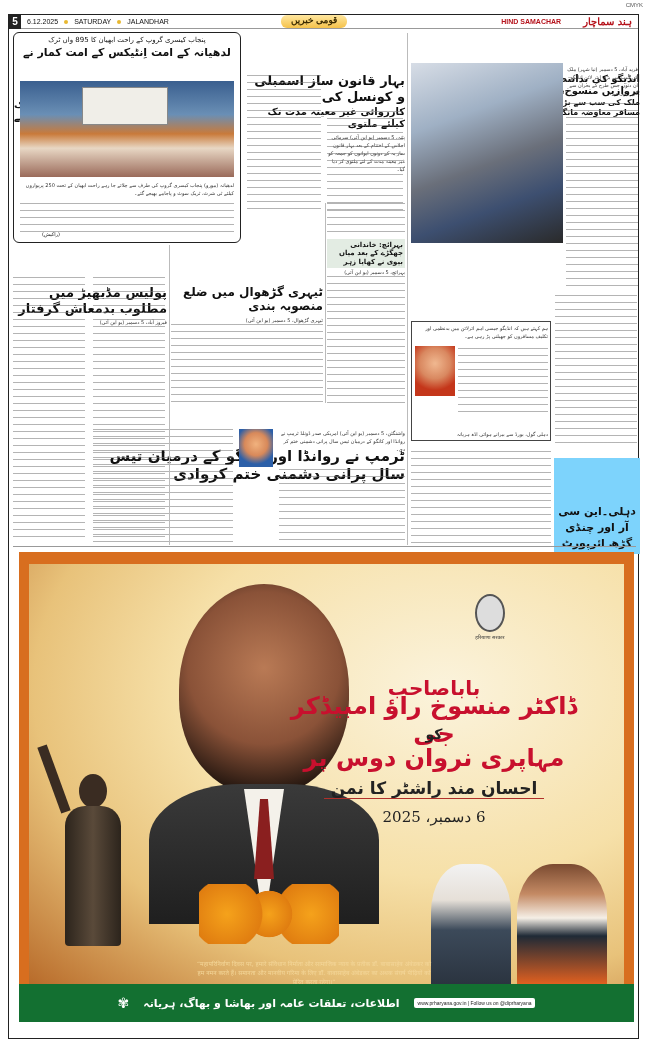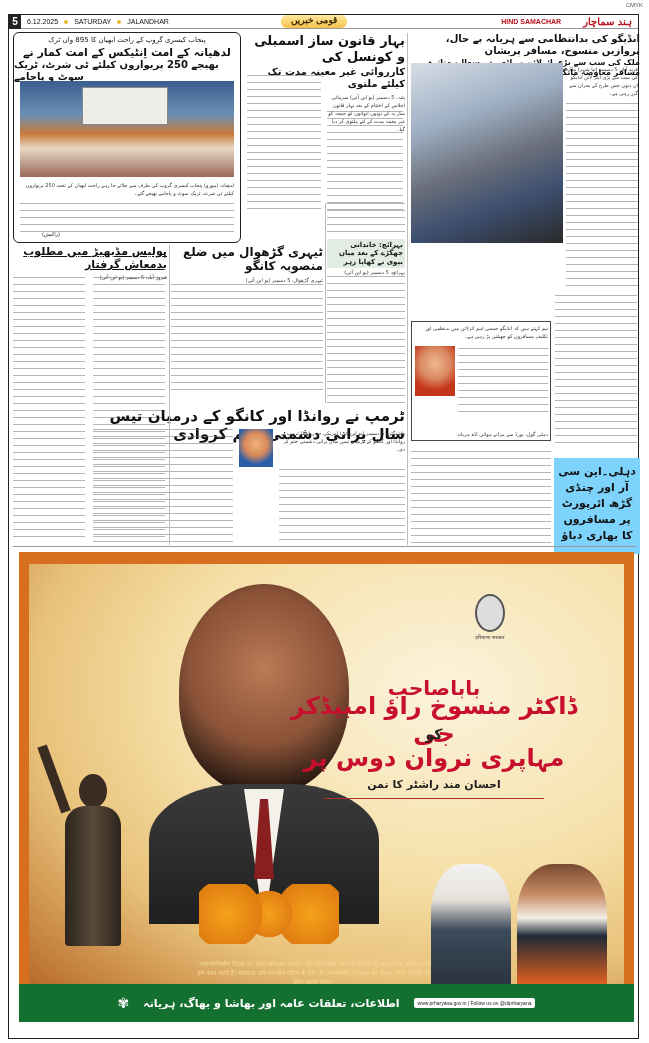--- a/index.html
+++ b/index.html
@@ -10,21 +10,21 @@
   .pageno { background: #222; color: #fff; font-weight: bold; font-size: 10px; width: 12px; height: 14px; display: flex; align-items: center; justify-content: center; }
   .mh-left { display: flex; gap: 6px; align-items: center; margin-left: 6px; }
   .dot { width: 4px; height: 4px; border-radius: 50%; background: #e8b830; display: inline-block; }
   .section-tag { position: absolute; left: 272px; top: 0px; background: linear-gradient(#ffe7a0, #f5c24a); border-radius: 6px; padding: 0 10px; height: 13px; font-size: 9px; font-weight: bold; color: #3a2a00; direction: rtl; }
   .mh-right { position: absolute; right: 6px; display: flex; gap: 6px; align-items: center; }
   .brand-en { color: #b5121b; font-weight: bold; font-size: 7px; }
   .brand-ur { color: #b5121b; font-weight: bold; font-size: 10px; direction: rtl; font-family: "DejaVu Serif", serif; margin-left: 16px; }
 
   .col { position: absolute; overflow: hidden; }
   .urdu { direction: rtl; text-align: right; font-family: "DejaVu Sans", sans-serif; }
-  .hl { font-weight: bold; line-height: 1.2; }
+  .hl { font-weight: bold; line-height: 1.2; margin-top: 40px; }
   .body-text { font-size: 5px; line-height: 8px; color: #333; }
   .lines { background: repeating-linear-gradient(to bottom, #777 0px, #777 1px, transparent 1px, transparent 7px); opacity: .55; }
   .photo { position: absolute; }
   .vrule { position: absolute; width: 1px; background: #bbb; }
   .hrule { position: absolute; height: 1px; background: #bbb; }
 
   .box-left { position: absolute; left: 4px; top: 17px; width: 228px; height: 211px; border: 1.5px solid #222; border-radius: 6px; }
   .side-box { position: absolute; left: 545px; top: 443px; width: 86px; height: 96px; background: #7dd3fc; }
 
   .ad { position: absolute; left: 10px; top: 537px; width: 615px; height: 470px; background: #d86e1f; }
@@ -89,27 +89,27 @@
   </div>
 
   <div class="col" style="left:318px;top:188px;width:78px;height:200px;">
     <div class="lines" style="width:78px;height:34px;"></div>
     <div class="urdu hl" style="font-size:7px;background:#e3ece3;padding:2px;margin-top:2px;">بہرائچ: خاندانی جھگڑے کے بعد میاں بیوی نے کھایا زہر</div>
     <div class="urdu body-text">بہرائچ، 5 دسمبر (یو این آئی)</div>
     <div class="lines" style="width:78px;height:140px;"></div>
   </div>
 
   <div class="col" style="left:162px;top:230px;width:152px;height:160px;">
-    <div class="urdu hl" style="font-size:12px;">ٹیہری گڑھوال میں ضلع منصوبہ کانگو</div>
+    <div class="urdu hl" style="font-size:12px;">ٹیہری گڑھوال میں ضلع منصوبہ بندی</div>
     <div class="urdu body-text" style="margin-top:2px;">ٹیہری گڑھوال، 5 دسمبر (یو این آئی)</div>
     <div class="lines" style="width:152px;height:110px;"></div>
   </div>
 
   <div class="col" style="left:4px;top:230px;width:154px;height:300px;">
-    <div class="urdu hl" style="font-size:11px;text-decoration:underline;">پولیس مڈبھیڑ میں مطلوب بدمعاش گرفتار</div>
+    <div class="urdu hl" style="font-size:13px;">پولیس مڈبھیڑ میں مطلوب بدمعاش گرفتار</div>
     <div class="urdu body-text" style="margin-top:2px;">فیروز آباد، 5 دسمبر (یو این آئی)</div>
     <div class="lines" style="position:absolute;left:0;top:32px;width:72px;height:265px;"></div>
     <div class="lines" style="position:absolute;left:80px;top:32px;width:72px;height:265px;"></div>
   </div>
 
   <div class="col" style="left:84px;top:392px;width:312px;height:140px;">
     <div class="urdu hl" style="font-size:15px;">ٹرمپ نے روانڈا اور کانگو کے درمیان تیس سال پرانی دشمنی ختم کروادی</div>
     <div class="photo" style="left:146px;top:22px;width:34px;height:38px;background:radial-gradient(circle at 50% 40%,#f1b27e 0%,#d8895a 40%,#2c5fa8 70%);"></div>
     <div class="urdu body-text" style="position:absolute;right:0;top:22px;width:126px;">واشنگٹن، 5 دسمبر (یو این آئی) امریکی صدر ڈونلڈ ٹرمپ نے روانڈا اور کانگو کے درمیان تیس سال پرانی دشمنی ختم کر دی۔</div>
     <div class="lines" style="position:absolute;left:0;top:22px;width:140px;height:115px;"></div>
@@ -150,22 +150,23 @@
       </div>
       <div style="position:absolute;left:170px;top:320px;width:140px;height:60px;background:radial-gradient(circle at 20% 50%,#f5a21b 0,#e07d10 30%,transparent 31%),radial-gradient(circle at 50% 50%,#f5a21b 0,#e07d10 30%,transparent 31%),radial-gradient(circle at 80% 50%,#f5a21b 0,#e07d10 30%,transparent 31%);"></div>
 
       <div style="position:absolute;left:446px;top:30px;width:30px;height:38px;border-radius:50%;border:2px solid #555;background:#ddd;"></div>
       <div style="position:absolute;left:436px;top:70px;width:50px;text-align:center;font-size:5px;color:#333;">हरियाणा सरकार</div>
 
       <div class="ad-title" style="top:100px;width:300px;font-size:20px;margin-top:12px;">باباصاحب</div>
       <div class="ad-title" style="top:128px;width:300px;font-size:24px;">ڈاکٹر منسوخ راؤ امبیڈکر جی</div>
       <div class="ad-title" style="top:162px;width:300px;font-size:14px;color:#222;">کو</div>
       <div class="ad-title" style="top:180px;width:300px;font-size:24px;">مہاپری نروان دوس پر</div>
-      <div class="ad-title" style="top:214px;width:300px;font-size:11px;color:#222;">احسان مند راشٹر کا نمن</div>
+      <div class="ad-title" style="top:214px;width:300px;font-size:17px;color:#222;">احسان مند راشٹر کا نمن</div>
       <div style="position:absolute;right:80px;top:234px;width:220px;height:1px;background:#b0302a;"></div>
+      <div class="ad-title" style="top:244px;width:300px;font-size:15px;color:#222;font-family:'DejaVu Serif',serif;font-weight:normal;">6 دسمبر، 2025</div>
 
       <div style="position:absolute;left:402px;top:300px;width:80px;height:120px;border-radius:40% 40% 0 0;background:linear-gradient(#f2f2f2 0%,#e6e0d8 30%,#3c4a5a 55%,#2b3440 100%);"></div>
       <div style="position:absolute;left:488px;top:300px;width:90px;height:120px;border-radius:40% 40% 0 0;background:linear-gradient(#7a4a30 0%,#c48a64 25%,#f5efe6 45%,#1f2a36 60%,#e06020 100%);"></div>
 
       <div class="quote">
         <span>“महापरिनिर्वाण दिवस पर, हमारे संविधान निर्माता और सामाजिक न्याय के प्रतीक डॉ. बाबासाहेब अंबेडकर को हम नमन करते हैं। समानता और मानवीय गरिमा के लिए डॉ. बाबासाहेब अंबेडकर का अथक संघर्ष पीढ़ियों को प्रेरित करता रहेगा।”</span>
         
       </div>
     </div>
     <div class="ad-footer">

